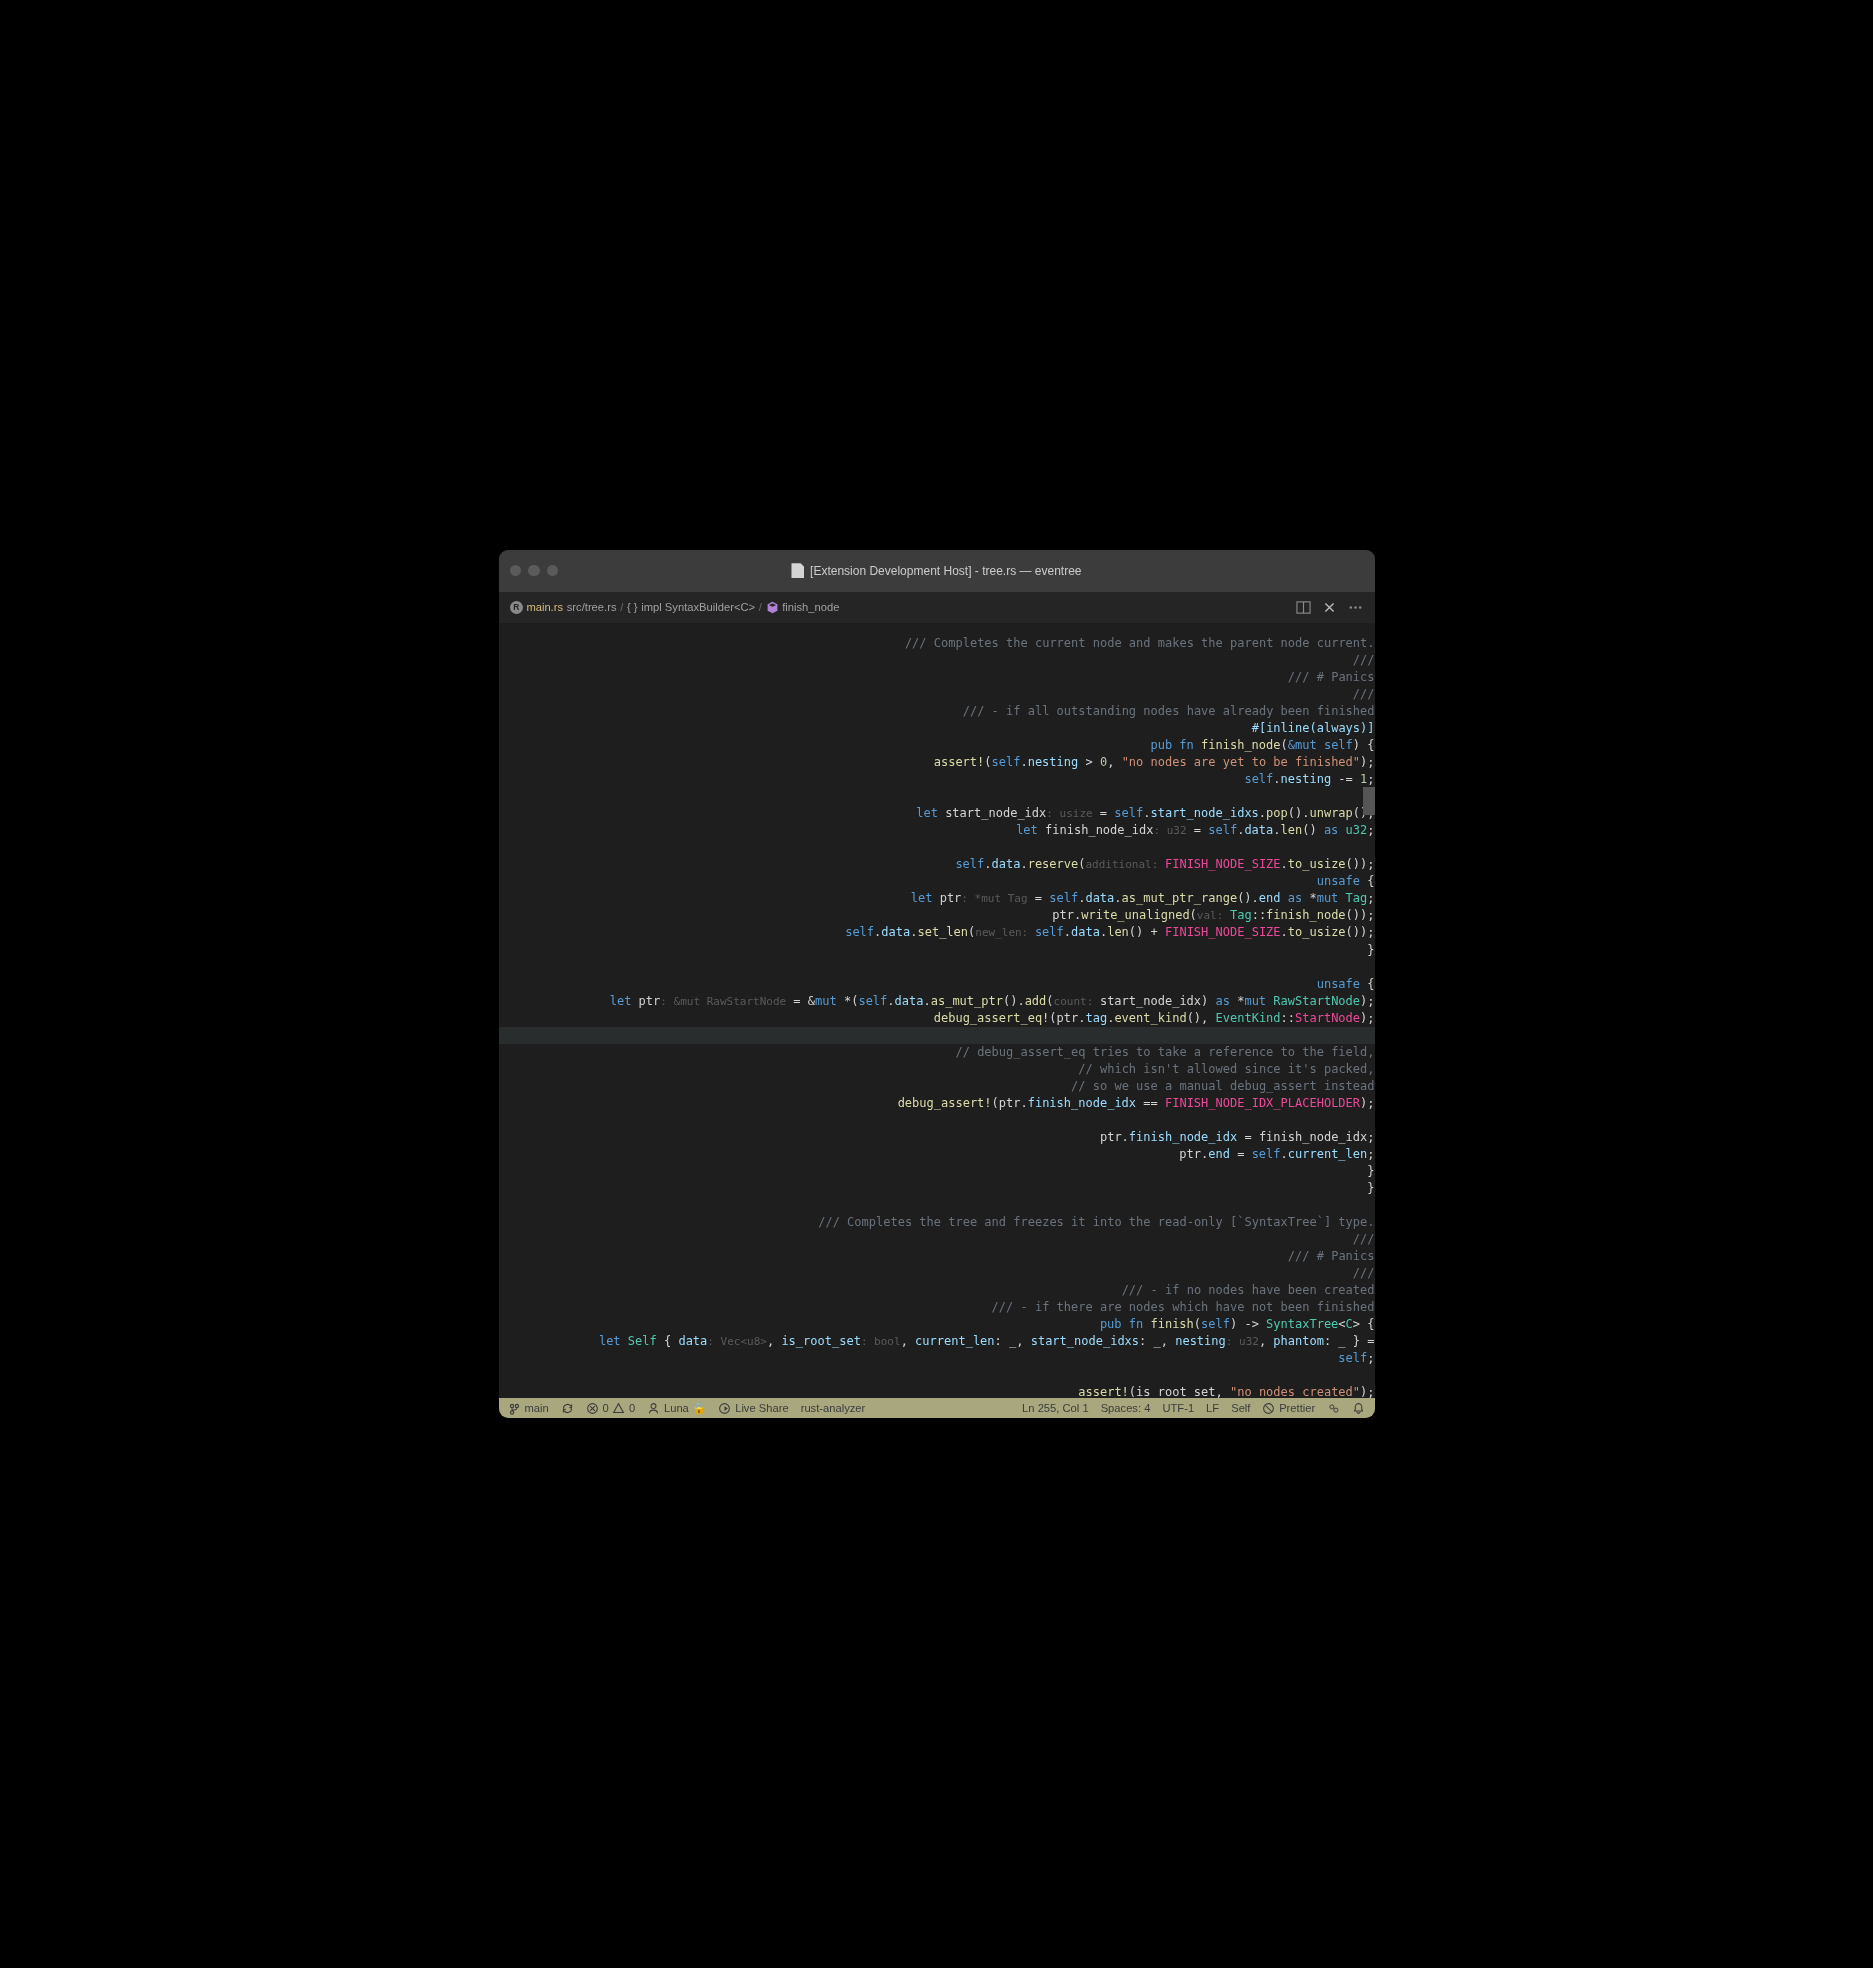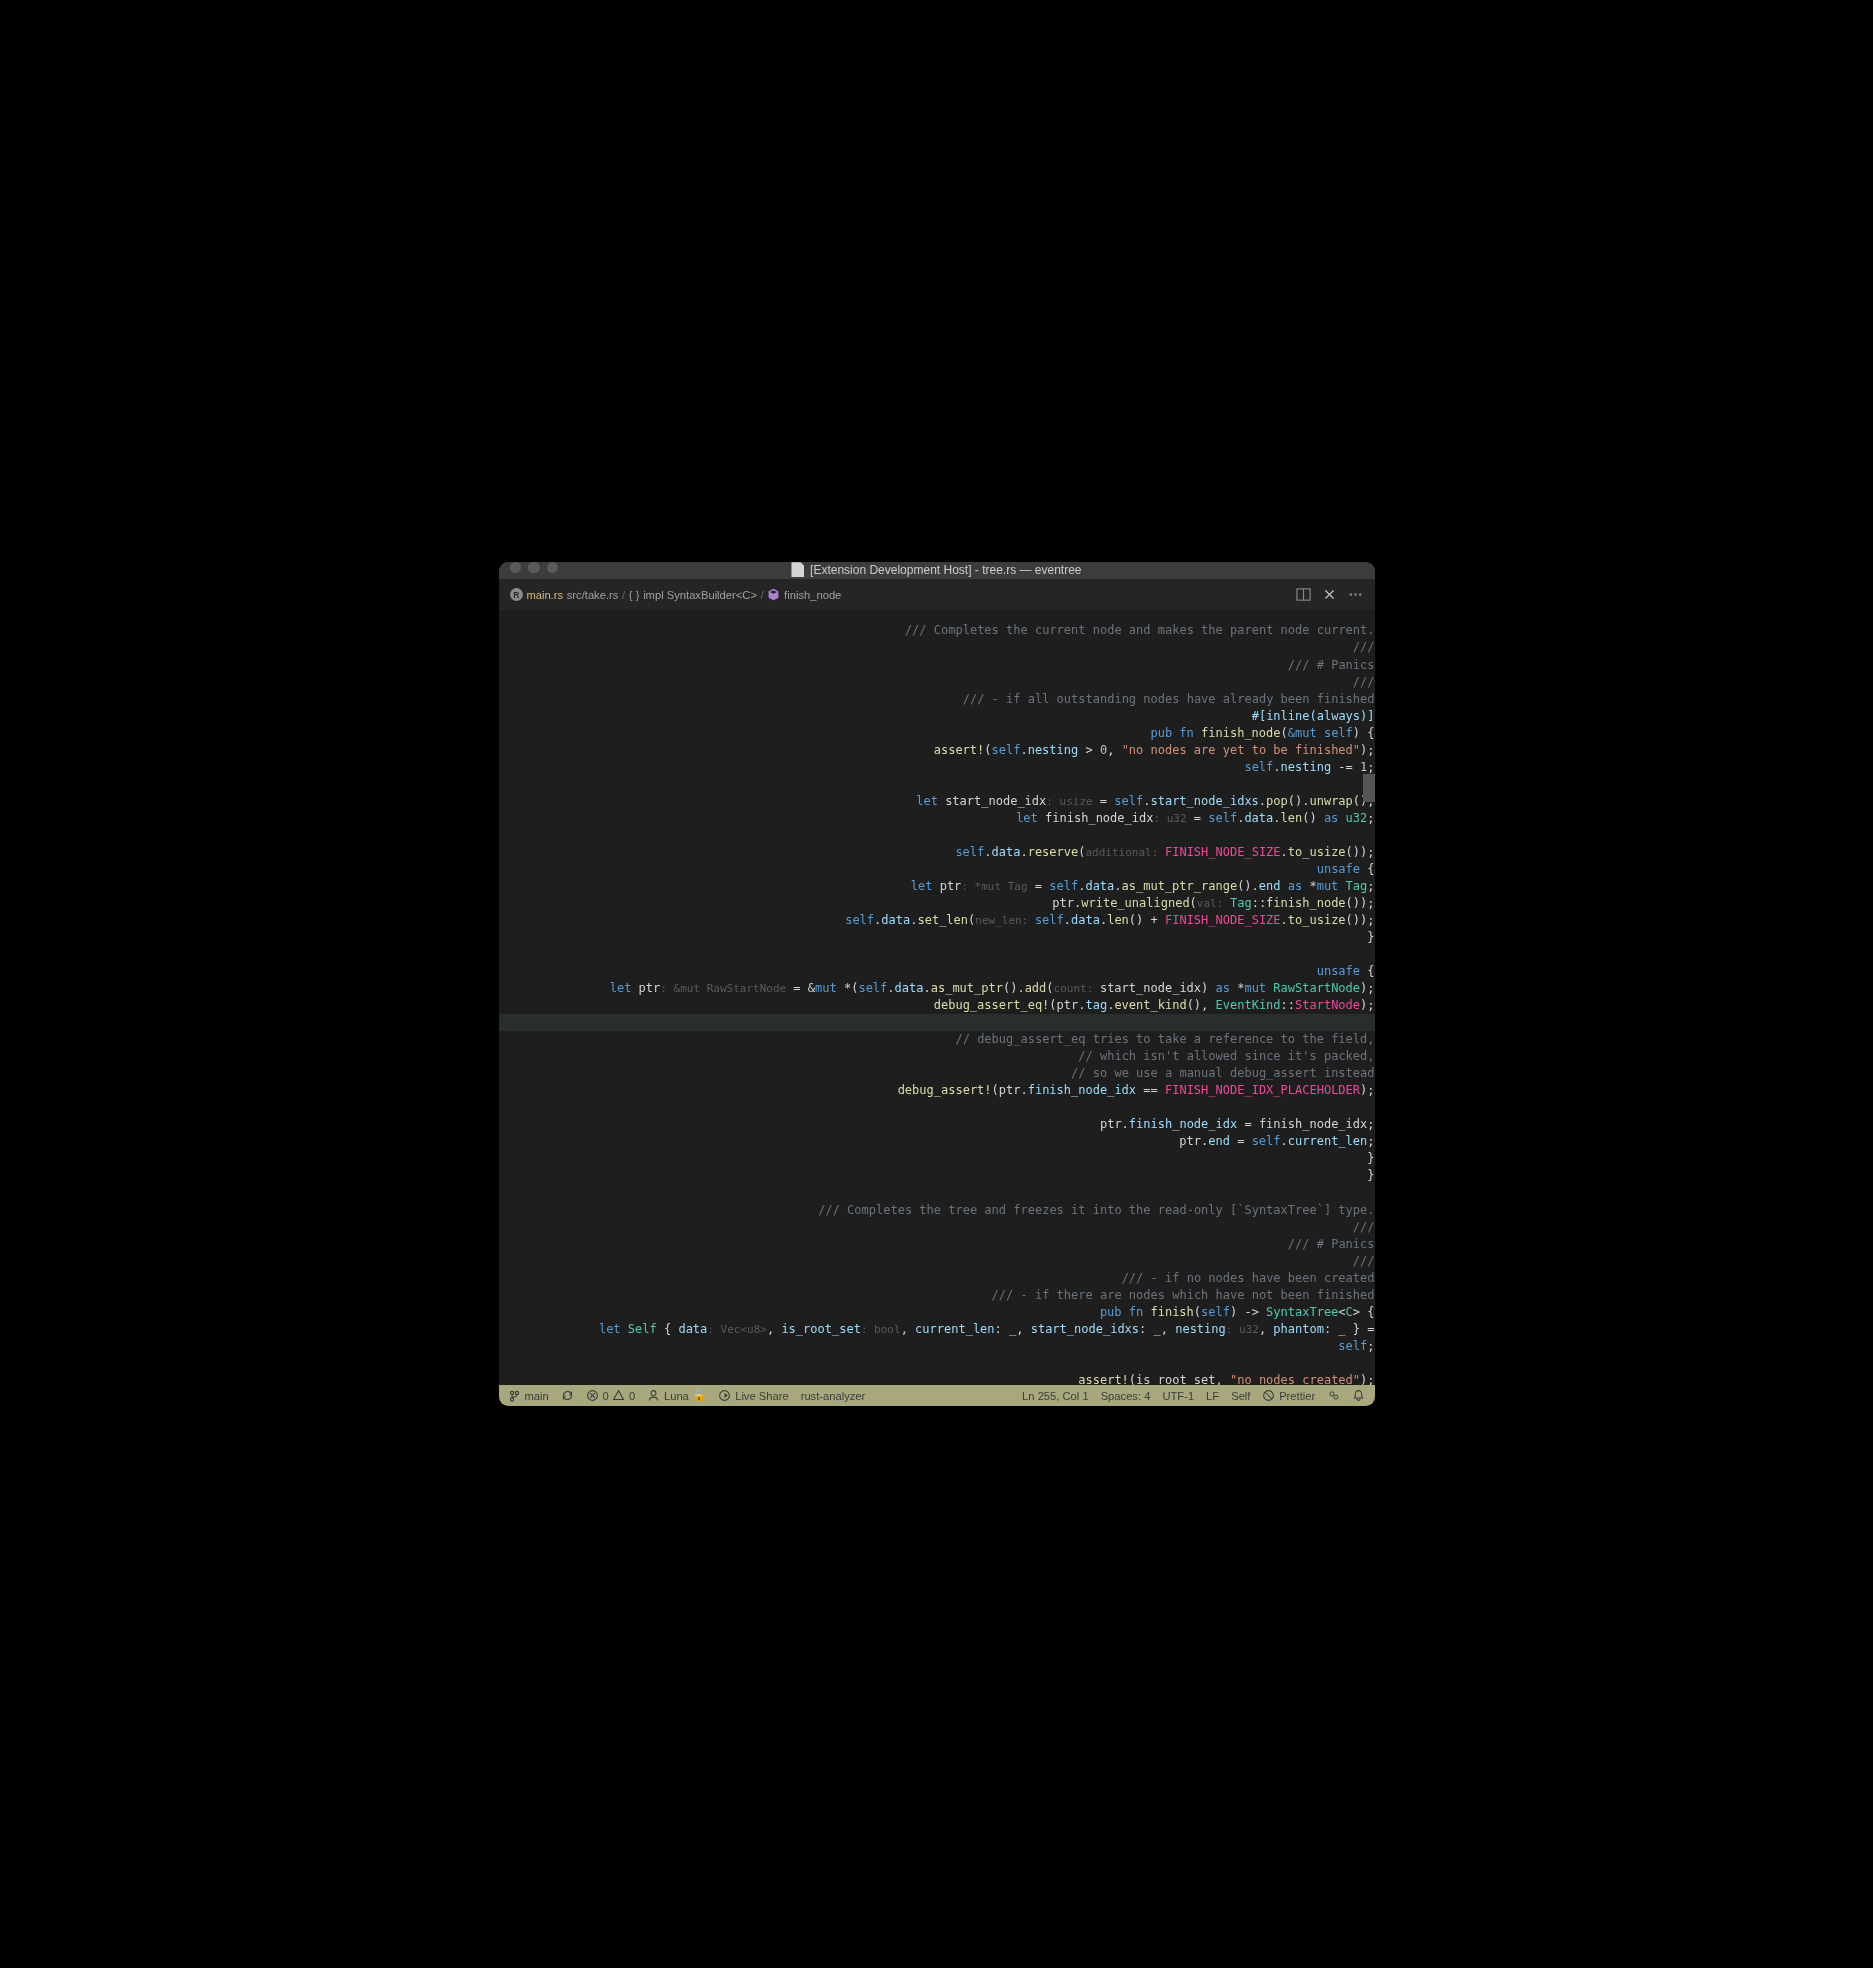--- a/index.html
+++ b/index.html
@@ -14,23 +14,23 @@
 }
 .window {
   width: 876px;
   background: #2d2d2d;
   border-radius: 9.3px;
   overflow: hidden;
   box-shadow: 0 18.6px 56px rgba(0,0,0,0.8);
 }
 .titlebar {
   background: #3c3c3c;
-  height: 17px;
-  display: flex;
-  align-items: flex-start;
+  height: 42px;
+  display: flex;
+  align-items: center;
   padding: 0 11.2px;
   position: relative;
 }
 .traffic-lights {
   display: flex;
   gap: 7.5px;
 }
 .traffic-light {
   width: 11.2px; height: 11.2px;
   border-radius: 50%;
@@ -166,21 +166,21 @@
     <div class="window-title">
       <span class="file-icon-small"></span>
       <span>[Extension Development Host] - tree.rs — eventree</span>
     </div>
   </div>
 
   <div class="tabbar">
     <div class="breadcrumbs">
       <span class="rust-icon">R</span>
       <span class="file">main.rs</span>
-      <span class="sym">src/take.rs</span>
+      <span class="sym">src/tree.rs</span>
       <span class="sep">/</span>
       <span class="sym">{ }</span>
       <span class="sym">impl SyntaxBuilder&lt;C&gt;</span>
       <span class="sep">/</span>
       <svg class="cube-icon" viewBox="0 0 16 16">
           <path fill="#b180d7" d="M8 1l6 3v8l-6 3-6-3V4l6-3zm0 2L3.5 5 8 7l4.5-2L8 3z"></path>
         </svg>
       <span class="sym">finish_node</span>
     </div>
     <div class="tab-actions">

